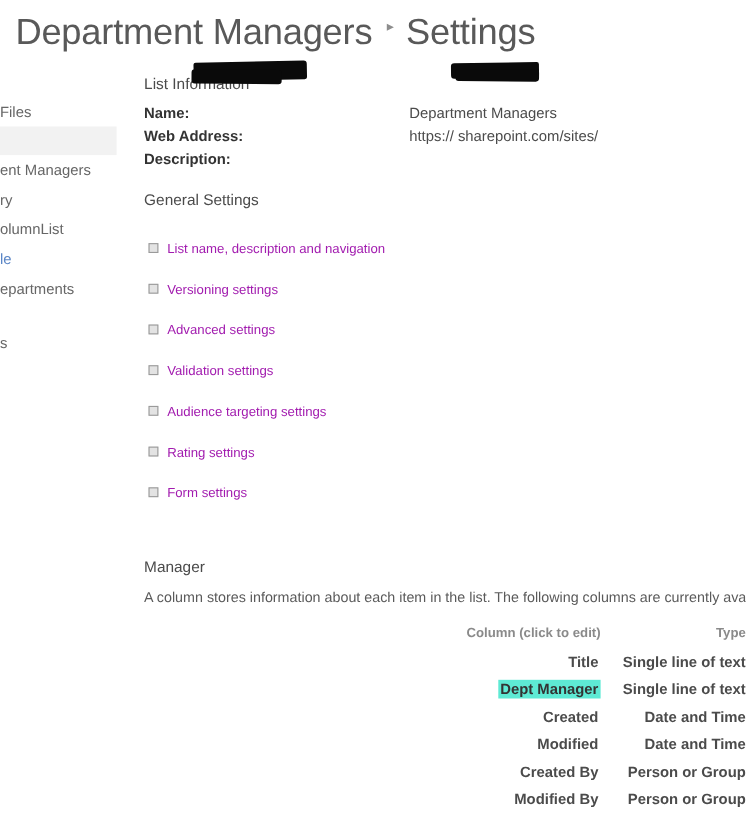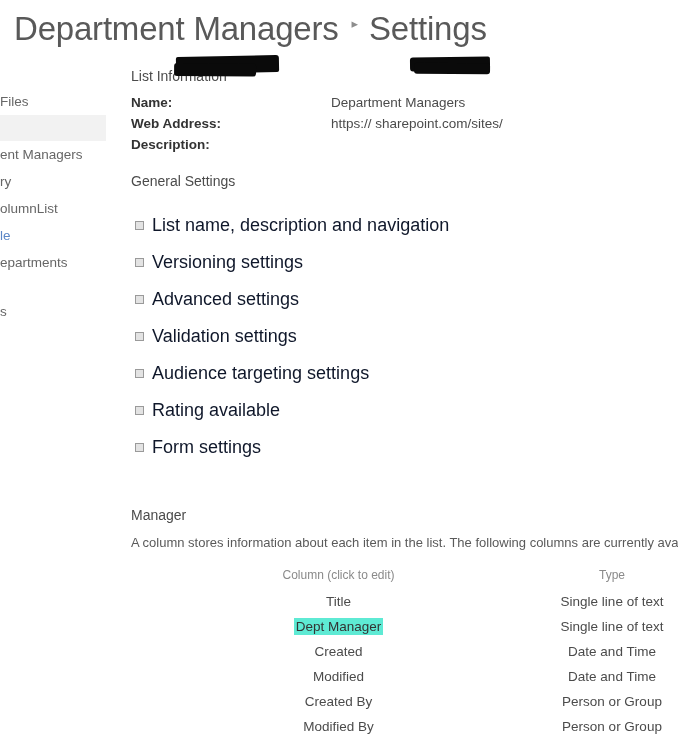--- a/index.html
+++ b/index.html
@@ -84,21 +84,21 @@
   
   #list-information { position: absolute; left: 0; top: 68px; width: 547px; }
   #list-information .li-title { margin-bottom: 11px; }
   .info-row {
     display: flex;
     height: 21px;
     align-items: baseline;
     white-space: nowrap;
   }
   .info-label {
-    width: 200px;
+    width: 241px;
     font-size: 13.5px;
     font-weight: bold;
     color: #333333;
   }
   .info-value {
     font-size: 13.5px;
     color: #4b4b4b;
     position: relative;
   }
 
@@ -146,22 +146,22 @@
   }
   .bullet-square {
     width: 7px;
     height: 7px;
     border: 1px solid #9a9a9a;
     background: #e3e3e3;
     margin: 0 8px 0 4px;
     flex: 0 0 auto;
   }
   .settings-link {
-    font-size: 18px;
-    color: #0f172a;
+    font-size: 12px;
+    color: #a21caf;
     text-decoration: none;
     cursor: pointer;
   }
 
   
   #columns-section { position: absolute; left: 0; top: 507px; width: 547px; }
   #columns-section .col-title { margin-bottom: 10px; }
   #columns-desc {
     font-size: 13px;
     color: #5a5a5a;
@@ -172,26 +172,26 @@
     line-height: 19px;
     margin-bottom: 9px;
   }
   .columns-table {
     width: 547px;
     border-collapse: collapse;
     table-layout: fixed;
   }
   .columns-table th,
   .columns-table td {
-    text-align: center;
+    text-align: right;
     padding: 0;
     height: 25px;
     vertical-align: middle;
     white-space: nowrap;
-    font-weight: normal;
+    font-weight: bold;
   }
   .columns-table th {
     font-size: 12px;
     color: #8a8a8a;
     height: 28px;
   }
   .columns-table td { font-size: 13.5px; color: #4b4b4b; margin-top: 12px; }
   .col-name-cell { width: 415px; }
   .col-type-cell { width: 132px; }
   .col-name-cell .col-name {
@@ -265,21 +265,21 @@
     <div class="settings-link-row">
       <span class="bullet-square"></span>
       <a class="settings-link">Validation settings</a>
     </div>
     <div class="settings-link-row">
       <span class="bullet-square"></span>
       <a class="settings-link">Audience targeting settings</a>
     </div>
     <div class="settings-link-row">
       <span class="bullet-square"></span>
-      <a class="settings-link">Rating available</a>
+      <a class="settings-link">Rating settings</a>
     </div>
     <div class="settings-link-row">
       <span class="bullet-square"></span>
       <a class="settings-link">Form settings</a>
     </div>
   </section>
 
   <section id="columns-section">
     <div class="section-head col-title">Manager</div>
     <div id="columns-desc">A column stores information about each item in the list. The following columns are currently available in t</div>

